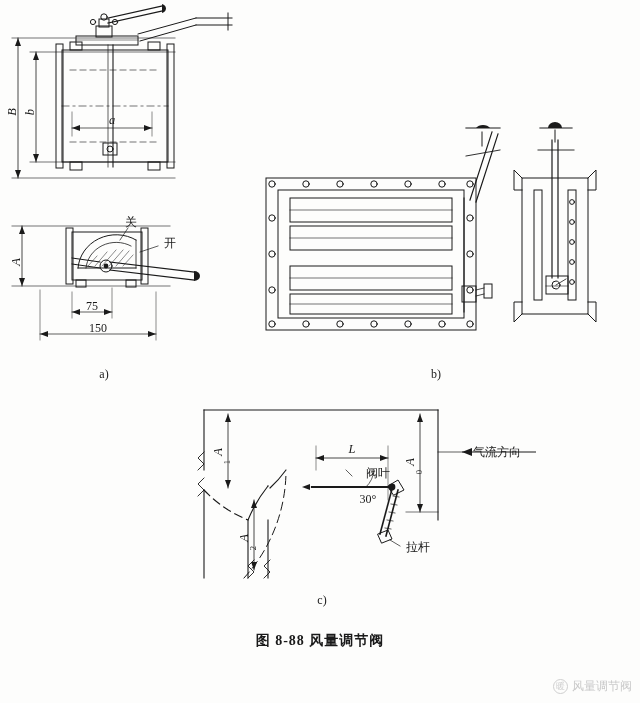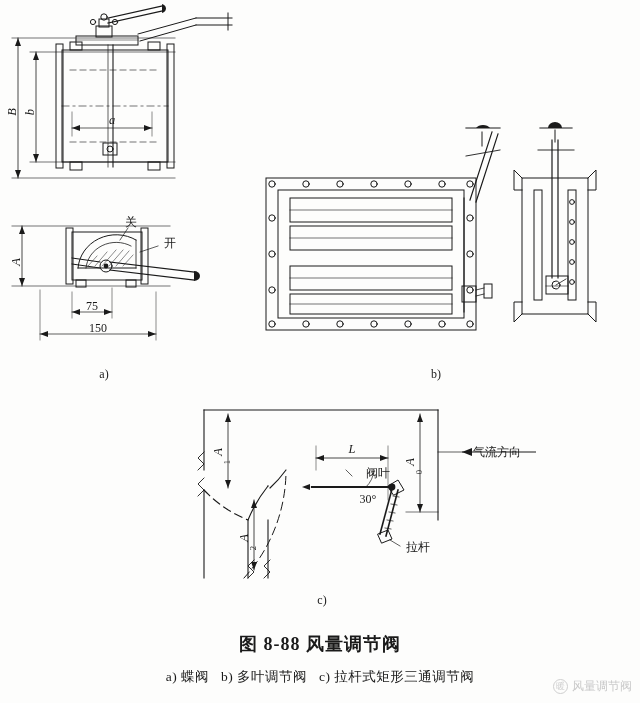--- a/index.html
+++ b/index.html
@@ -29,21 +29,21 @@
     height: 703px;
   }
   .cap {
     position: absolute;
     width: 100%;
     text-align: center;
     font-family: "Liberation Serif", serif;
   }
   .cap-title {
     top: 632px;
-    font-size: 18px;
+    font-size: 14px;
     font-weight: bold;
     letter-spacing: 1px;
   }
   .cap-sub {
     top: 668px;
     font-size: 13.5px;
     letter-spacing: 0.5px;
   }
   .cap-sub span { margin: 0 4px; }
   .watermark {
@@ -376,23 +376,18 @@
       <text class="lbl" x="322" y="604" text-anchor="middle">c)</text>
     </g>
 
     <g stroke="#1a1a1a" fill="none">
       <line x1="536" y1="452" x2="462" y2="452" stroke-width="1"></line>
       <path d="M462 452 l10 -4 l0 8 z" fill="#1a1a1a" stroke="none"></path>
     </g>
   </svg>
 
   <div class="cap cap-title">图 8-88   风量调节阀</div>
-  <div class="cap cap-sub">
-    <span>a) 蝶阀</span>
-    <span>b) 多叶调节阀</span>
-    <span>c) 拉杆式矩形三通调节阀</span>
-  </div>
 
   <div class="watermark">
     <span class="wm-logo">暖</span>
     <span>风量调节阀</span>
   </div>
 </div>
 
 </body></html>

